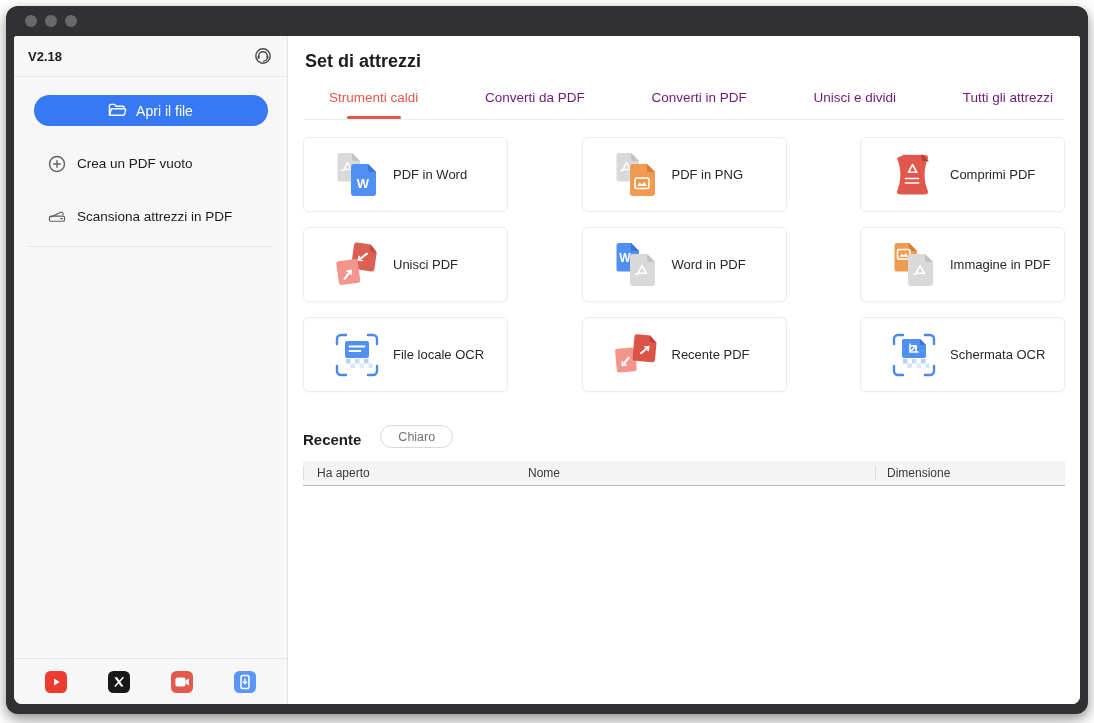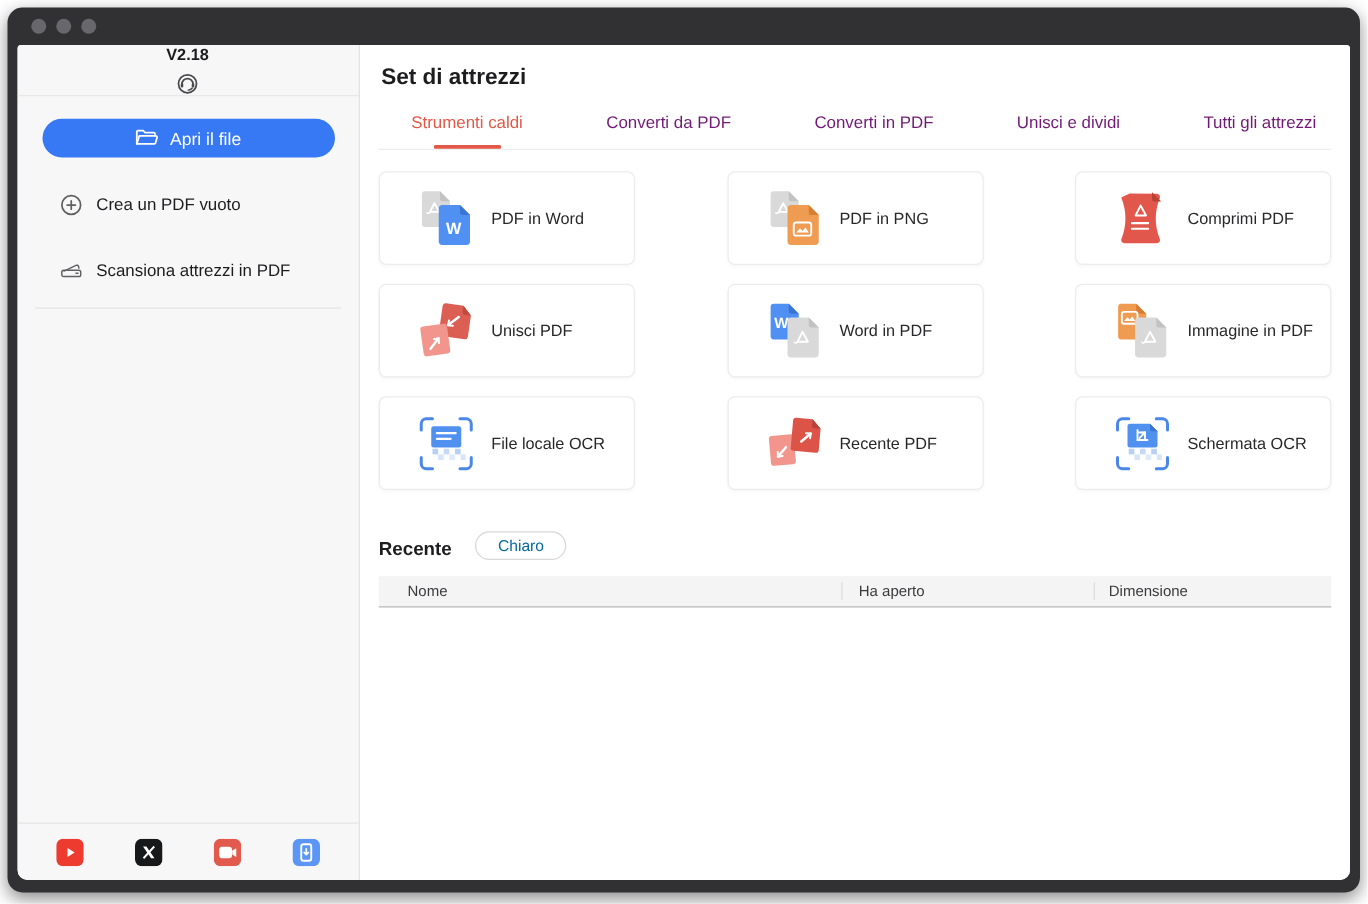--- a/index.html
+++ b/index.html
@@ -10,21 +10,21 @@
   .window { position:absolute; left:6px; top:6px; width:1082px; height:708px;
     background:#313134; border-radius:12px; box-shadow:0 5px 14px rgba(0,0,0,.45); }
   .titlebar { position:absolute; left:0; top:0; right:0; height:30px; display:flex; align-items:center; padding-left:19px; gap:8px; }
   .light { width:12px; height:12px; border-radius:50%; background:#68686c; }
 
   .content { position:absolute; left:8px; right:8px; top:30px; bottom:10px; background:#fff;
     border-radius:3px 3px 8px 8px; overflow:hidden; display:flex; }
 
   
   .sidebar { width:274px; min-width:274px; background:#f7f7f8; border-right:1px solid #e3e3e5; position:relative; }
-  .side-head { height:41px; border-bottom:1px solid #e8e8ea; display:flex; align-items:center; justify-content:space-between; padding:0 15px 0 14px;flex-direction:column; }
+  .side-head { height:41px; border-bottom:1px solid #e8e8ea; display:flex; align-items:center; justify-content:space-between; padding:0 15px 0 14px; }
   .version { font-size:13px; font-weight:bold; color:#1c1c1e; }
   .support { width:18px; height:18px; cursor:pointer; }
   .open-btn { display:flex; align-items:center; justify-content:center; gap:9px; margin:18px auto 0;
     width:234px; height:31px; border:none; border-radius:16px; background:#3779f4; color:#fff;
     font-size:14px; font-family:inherit; cursor:pointer; }
   .side-items { margin-top:11px; }
   .side-item { height:53px; display:flex; align-items:center; gap:11px; padding-left:34px; cursor:pointer; }
   .side-item .ico { width:18px; height:18px; flex:0 0 auto; display:flex; align-items:center; }
   .side-item span.lbl { font-size:13.5px; color:#1c1c1e; }
   .side-divider { height:1px; background:#e4e4e6; margin:3px 14px 0; }
@@ -44,21 +44,21 @@
 
   .grid { margin-top:17px; display:grid; grid-template-columns:repeat(3,205px); justify-content:space-between; row-gap:15px; }
   .card { height:75px; background:#fff; border:1px solid #ececee; border-radius:6px; display:flex; align-items:center;
     box-shadow:0 1px 3px rgba(0,0,0,.035); cursor:pointer; }
   .tool-icon { width:48px; height:48px; margin-left:29px; flex:0 0 auto; }
   .tool-label { margin-left:12px; font-size:13px; color:#28282a; }
 
   .recent-head { margin-top:33px; display:flex; align-items:flex-end; gap:19px; }
   .recent-title { font-size:15px; font-weight:600; color:#1d1d1f; }
   .clear-btn { height:23px; padding:0 17px; border:1px solid #d8d8da; border-radius:12px; background:#fff;
-    font-size:12.5px; color:#0369a1; font-family:inherit; cursor:pointer; }
+    font-size:12.5px; color:#737373; font-family:inherit; cursor:pointer; }
   .table-head { margin-top:13px; height:25px; background:#f4f4f5; border-bottom:1px solid #b9b9bb;
     display:flex; align-items:center; font-size:12px; color:#3a3a3c; }
   .col { position:relative; height:100%; display:flex; align-items:center; }
   .col.c1 { width:370px; padding-left:23px; }
   .col.c2 { width:202px; padding-left:14px; }
   .col.c3 { flex:1; padding-left:12px; }
   .col.c2::before, .col.c3::before { content:""; position:absolute; left:0; top:5px; bottom:5px; width:1px; background:#dcdcde; }
 </style>
 </head>
 <body>
@@ -329,21 +329,21 @@
           </div>
 
         </div>
 
         <div class="recent-head">
           <h2 class="recent-title">Recente</h2>
           <button class="clear-btn">Chiaro</button>
         </div>
 
         <div class="table-head">
+          <div class="col c2">Ha aperto</div>
           <div class="col c1">Nome</div>
-          <div class="col c2">Ha aperto</div>
           <div class="col c3">Dimensione</div>
         </div>
       </main>
 
     </div>
   </div>
 </div>
 
 </body></html>

